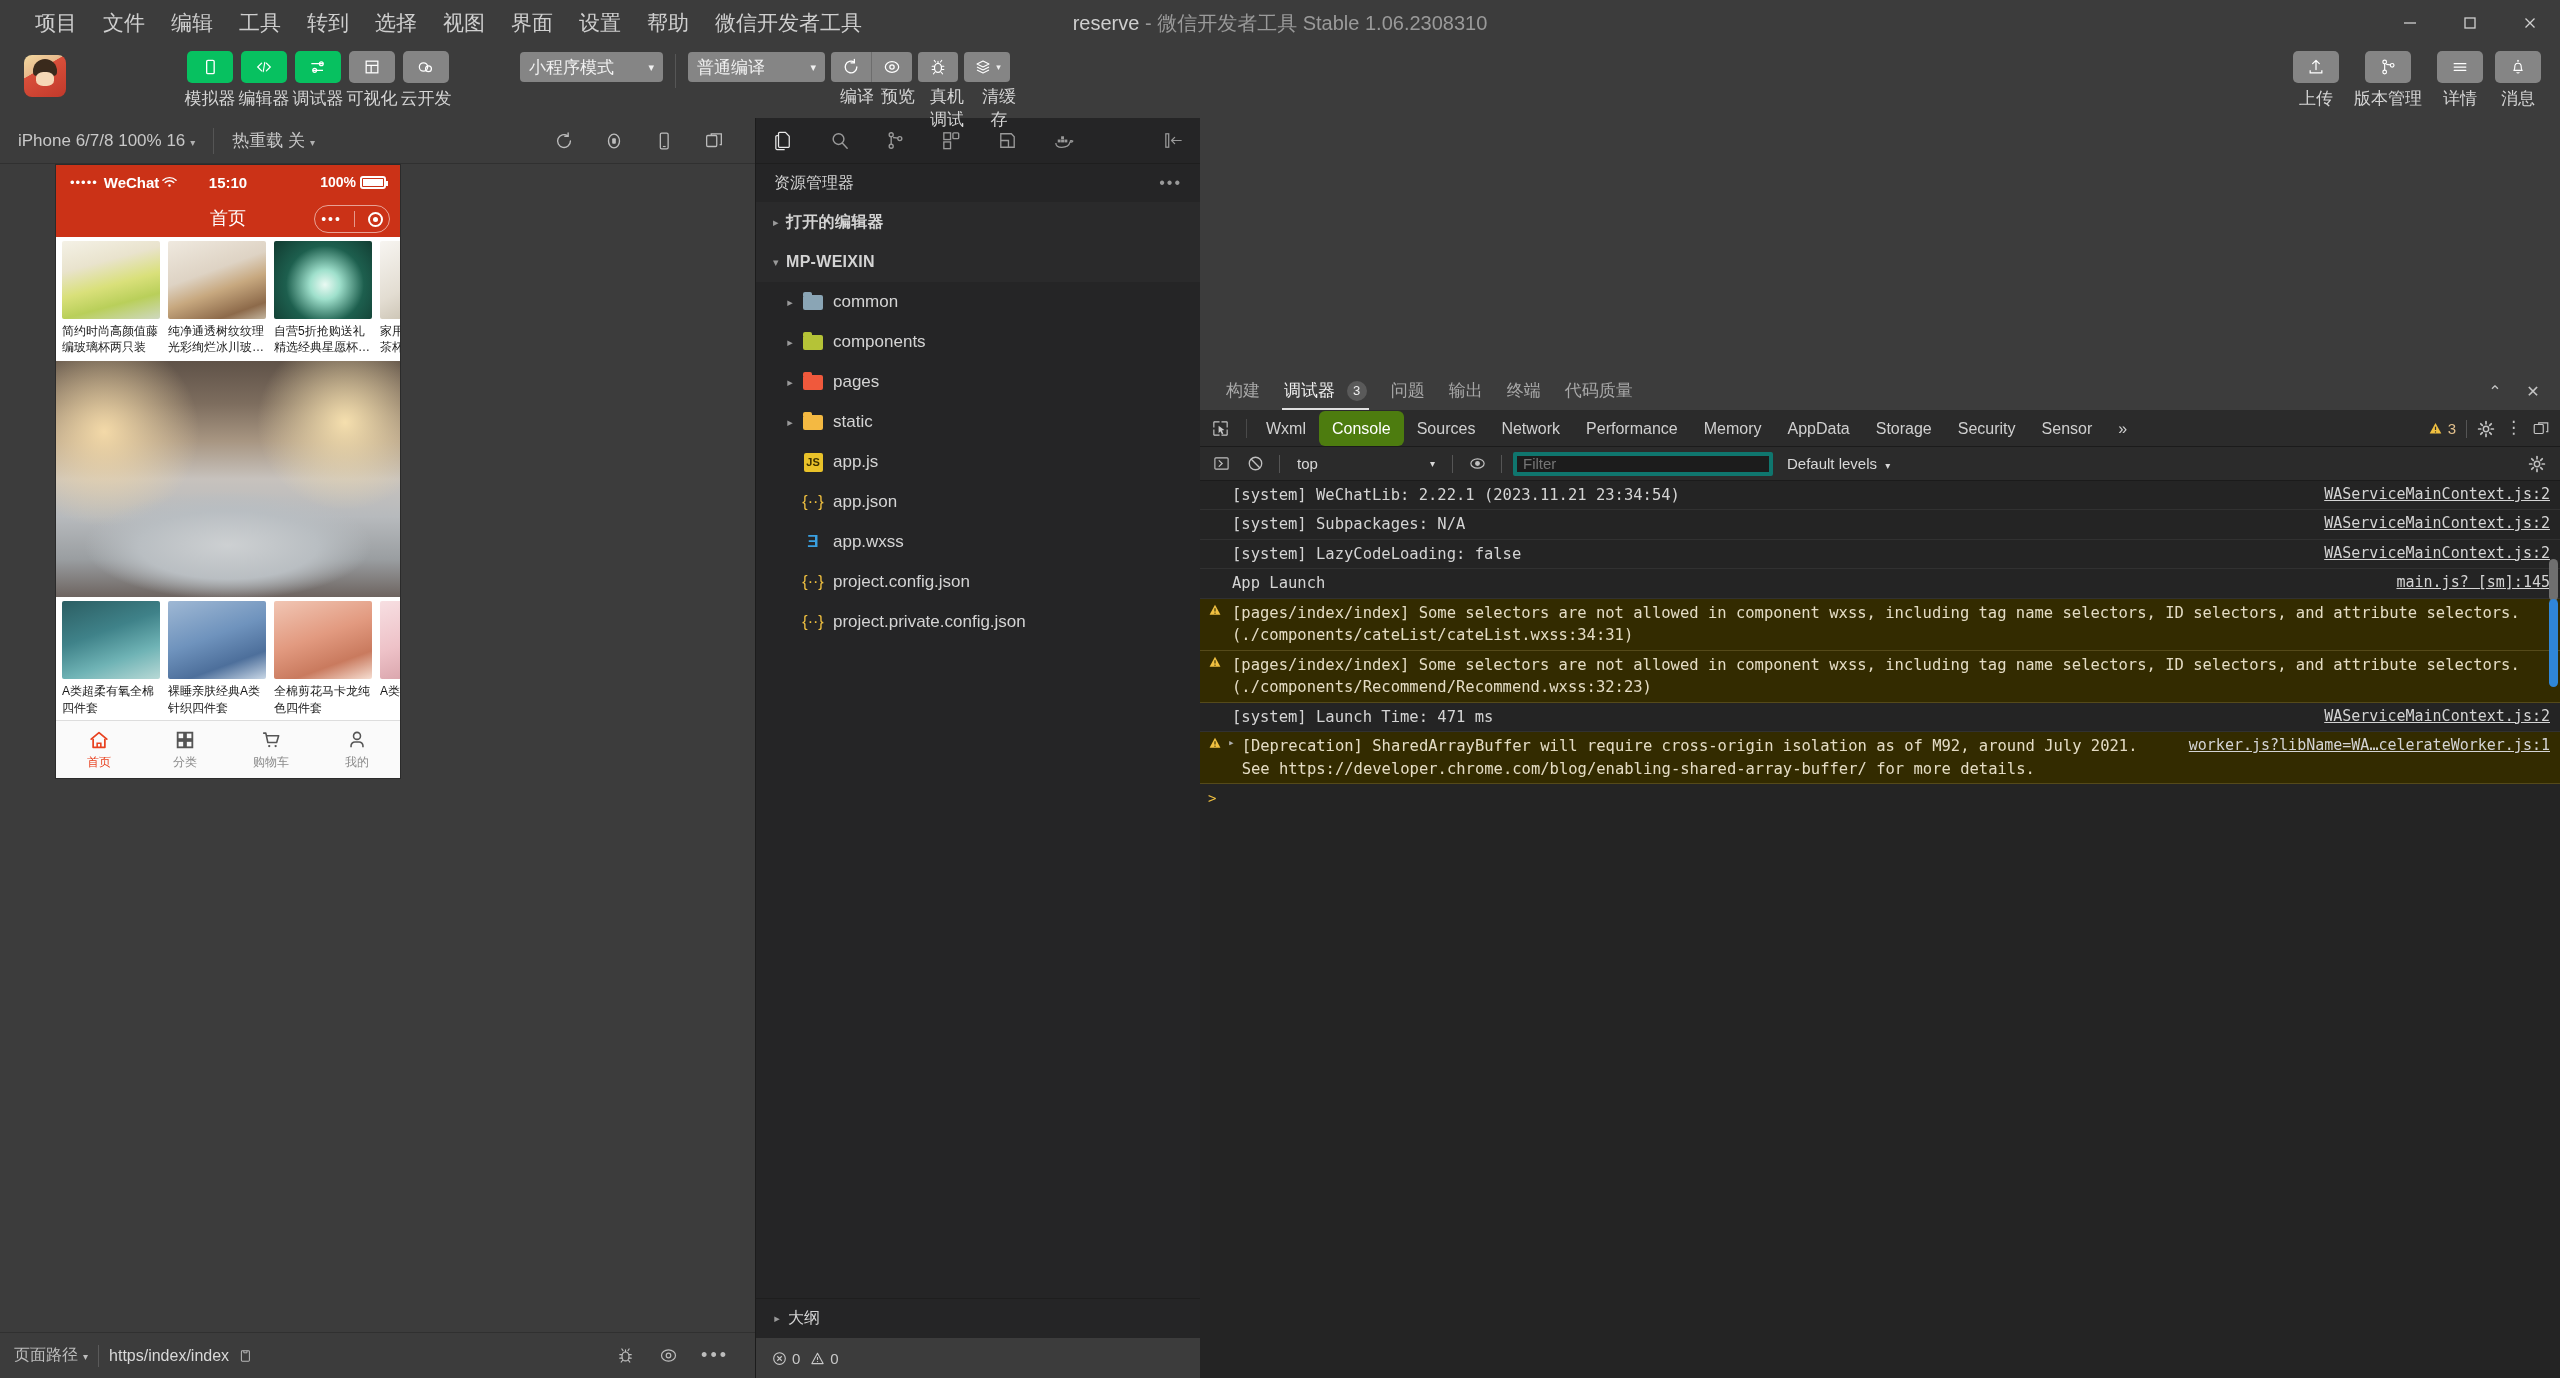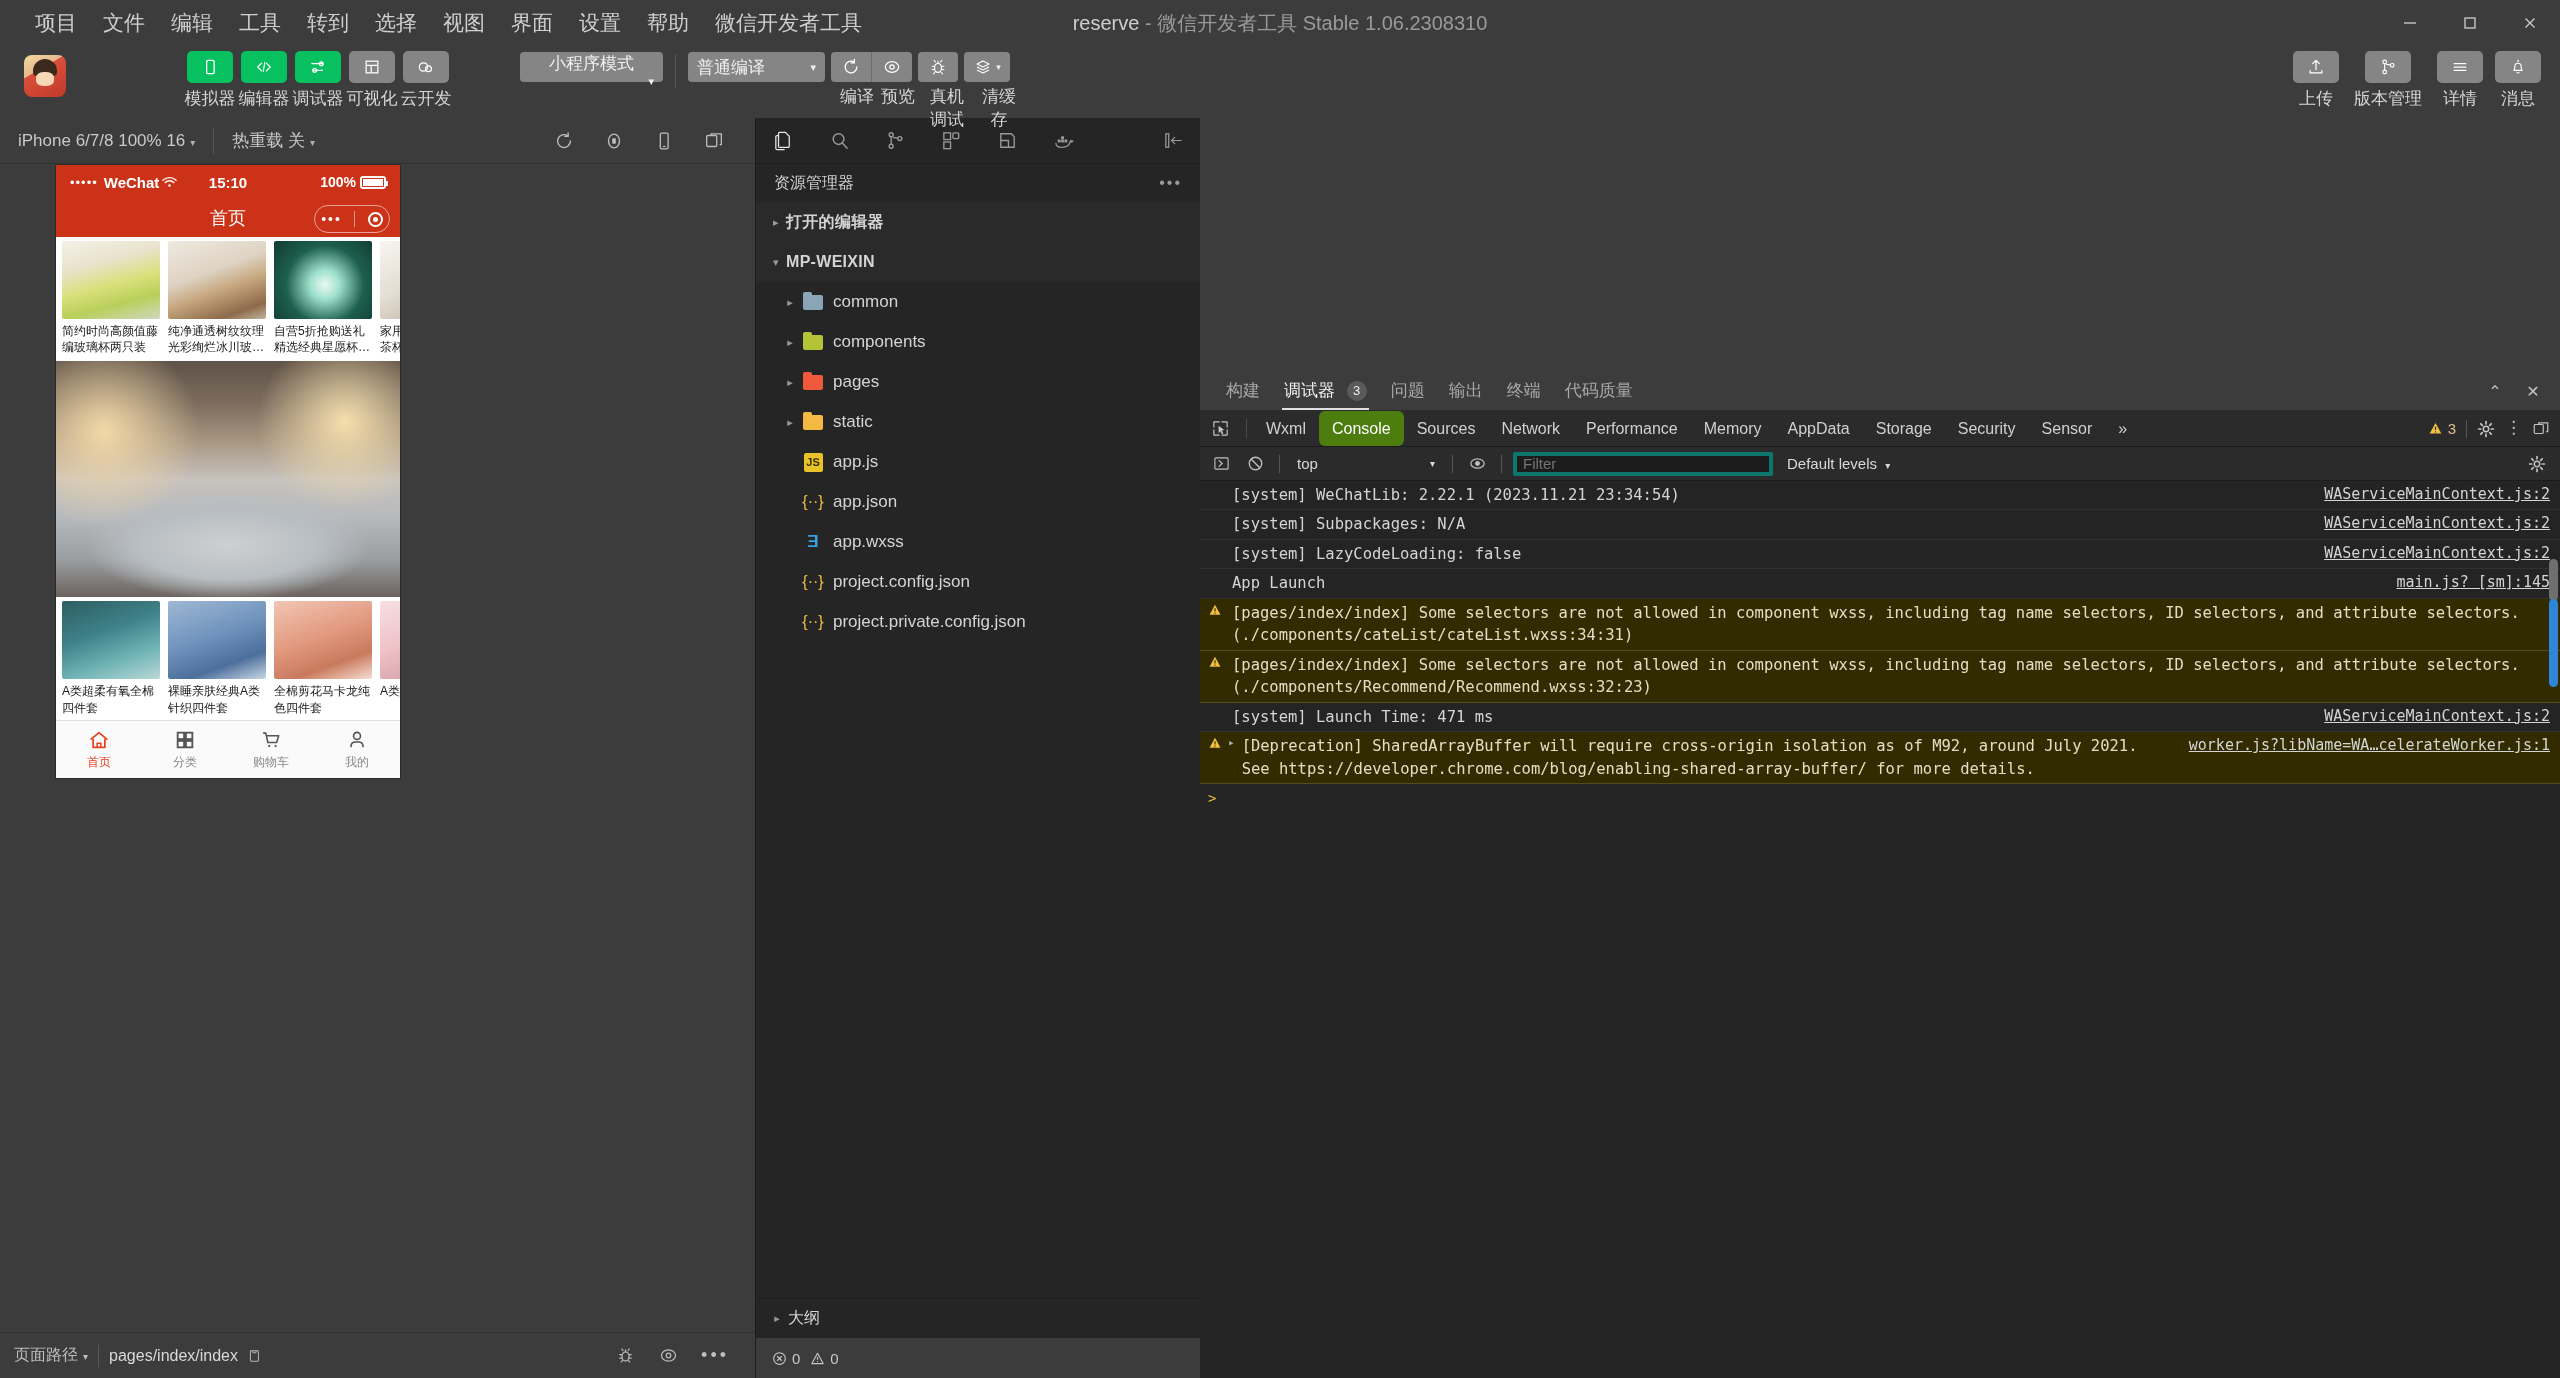--- a/index.html
+++ b/index.html
@@ -61,21 +61,21 @@
   .tb-btn .chip.grey { background: #858585; }
   .tb-btn .lbl { font-size: 17px; color: #d5d5d5; margin-top: 4px; white-space: nowrap; }
   .tb-sep { width: 1px; height: 34px; background: #565656; margin: 8px 12px 0; }
 
   .tb-select {
     height: 30px; background: #858585; border-radius: 4px; margin-top: 6px;
     display: flex; align-items: center; padding: 0 9px; color: #f0f0f0; font-size: 17px;
     position: relative;
   }
   .tb-select .caret { margin-left: auto; font-size: 11px; padding-left: 14px; }
-  .sel-mode { width: 143px; flex-direction: column; }
+  .sel-mode { width: 143px; }
   .sel-compile { width: 137px; }
   .ibtn {
     width: 40px; height: 30px; margin-top: 6px; background: #858585;
     display: flex; align-items: center; justify-content: center; color: #f0f0f0;
   }
   .ibtn.first { border-radius: 4px 0 0 4px; }
   .ibtn.last  { border-radius: 0 4px 4px 0; }
   .ibtn.solo  { border-radius: 4px; margin-left: 6px; }
   .ibtn-div { width:1px; background:#6d6d6d; height:30px; margin-top:6px; }
   .tb-sublabels { display: flex; font-size: 17px; color: #d5d5d5; margin-top: 3px; }
@@ -612,21 +612,21 @@
             </div>
           </div>
         </div>
       </div>
 
       <div class="sim-bottom">
         <span class="sb-lbl">
           <span>页面路径</span><span class="caret">▾</span>
         </span>
         <span class="sb-div"></span>
-        <span class="sb-path">pages/index/index</span>
+        <span class="sb-path">https/index/index</span>
         <span style="margin-left:8px; color:#b6b6b6;">
           <svg width="16" height="16" viewBox="0 0 20 20">
               <rect x="5.5" y="3.5" width="10" height="13" rx="1.2" stroke="currentColor" stroke-width="1.3" fill="none"></rect>
               <path d="M12.5 3.5V6h-4V3.5" stroke="currentColor" stroke-width="1.2" fill="none"></path>
             </svg>
         </span>
         <span class="sb-right">
           <span>
             <svg width="21" height="21" viewBox="0 0 24 24">
                 <ellipse cx="12" cy="13" rx="4" ry="5.2" stroke="currentColor" stroke-width="1.4" fill="none"></ellipse>

